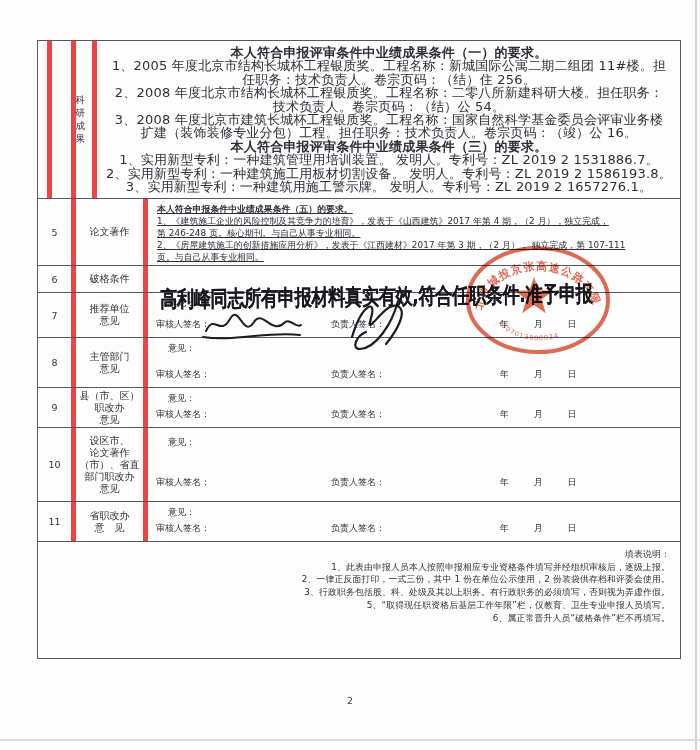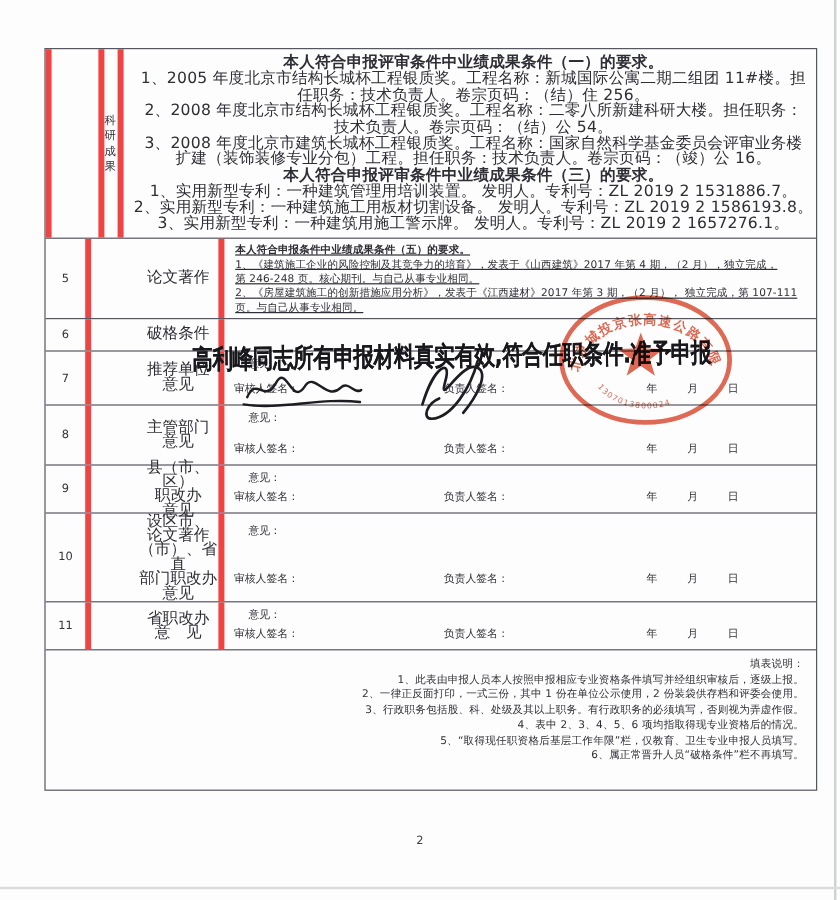--- a/index.html
+++ b/index.html
@@ -13,21 +13,21 @@
 
   
   #form-table { position:absolute; left:37px; top:40px; width:644px; border:1px solid #565660; }
   .trow { display:flex; border-bottom:1px solid #565660; }
   .trow:last-child { border-bottom:none;text-align:right; }
   .cell { border-right:5px solid #ef4444; }
   .cell:last-child { border-right:none; }
   .num-cell { width:38px; display:flex; align-items:center; justify-content:center;
               font-size:9.5px; color:#33333b; }
   .label-cell { width:72px; display:flex; flex-direction:column; align-items:center;
-                justify-content:center; font-size:13px; line-height:12px; text-align:center;margin-left:39px; }
+                justify-content:center; font-size:10px; line-height:12px; text-align:center; }
   .sublabel-cell { width:65px; display:flex; align-items:center; justify-content:center;
                    font-size:9.5px; letter-spacing:1px; }
   .content-cell { flex:1; position:relative; }
 
   .row-keyan  { height:158px; }
   .row-lunwen { height:67px; }
   .row-pogu   { height:27px; }
   .row-7 { height:45px; } .row-8 { height:50px; } .row-9 { height:40px; }
   .row-10 { height:74px; } .row-11 { height:40px; }
   .row-notes { height:116px; }
@@ -203,21 +203,20 @@
         </div>
       </div>
     </div>
 
     <div class="trow row-notes">
       <div class="cell content-cell notes-cell">
         <div>填表说明：</div>
         <div>1、此表由申报人员本人按照申报相应专业资格条件填写并经组织审核后，逐级上报。</div>
         <div>2、一律正反面打印，一式三份，其中 1 份在单位公示使用，2 份装袋供存档和评委会使用。</div>
         <div>3、行政职务包括股、科、处级及其以上职务。有行政职务的必须填写，否则视为弄虚作假。</div>
-        <div>4、表中 2、3、4、5、6 项均指取得现专业资格后的情况。</div>
         <div>5、“取得现任职资格后基层工作年限”栏，仅教育、卫生专业申报人员填写。</div>
         <div>6、属正常晋升人员“破格条件”栏不再填写。</div>
       </div>
     </div>
 
   </div>
 
   <div id="hw-opinion">高利峰同志所有申报材料真实有效,符合任职条件.准予申报</div>
 
   <svg class="overlay" viewBox="0 0 700 750">

